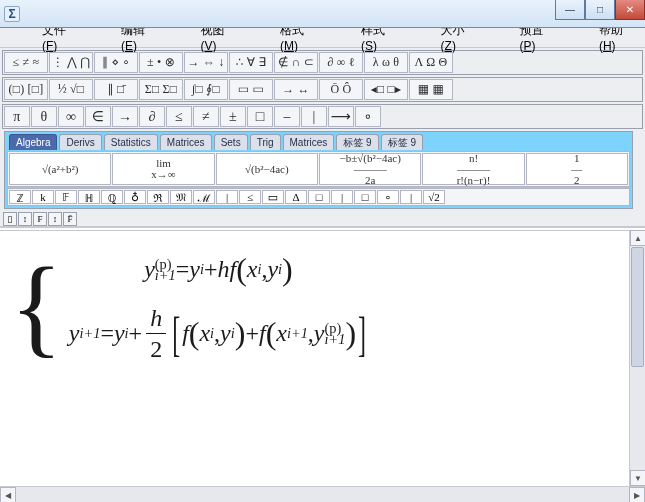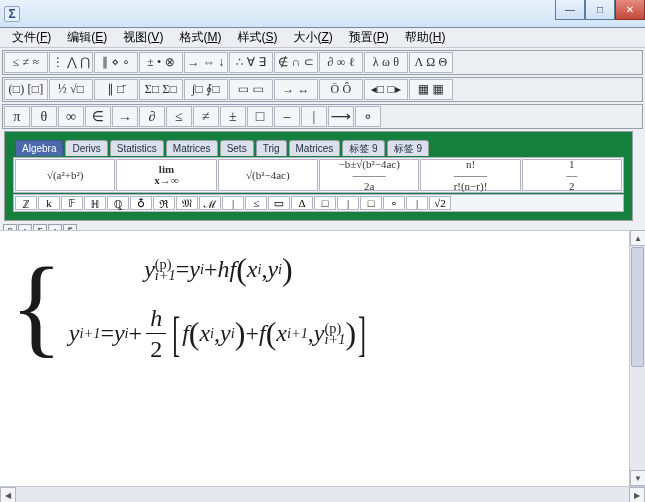--- a/index.html
+++ b/index.html
@@ -56,20 +56,21 @@
     background: #eceef2;
     border-bottom: 1px solid #c6c9d0;
     display: flex;
     align-items: center;
     padding: 0 4px;
     font-size: 12px;
   }
   .menu-item {
     padding: 2px 8px;
     cursor: default;
+    margin-left: 30px;
   }
   .menu-item u { text-decoration: underline; }
 
   
   .toolbars {
     background: #eceef2;
     padding: 2px 2px 0 2px;
   }
   .toolbar-row {
     height: 25px;
@@ -90,22 +91,22 @@
     white-space: nowrap;
     overflow: hidden;
     letter-spacing: 0.2px;
   }
   .toolbar-row.row-c .toolbar-btn { width: 26px; font-size: 14px; }
 
   
   .template-zone {
     border: 1px solid #9a9fae;
     margin: 0 10px 2px 2px;
-    padding: 8px;
-    background: #15803d;
+    padding: 2px;
+    background: #7dd3fc;
   }
   .tabstrip {
     height: 16px;
     display: flex;
     gap: 2px;
     font-size: 10px;
     margin-bottom: 1px;
     padding-left: 2px;
   }
   .tab {
@@ -325,21 +326,21 @@
         <div class="tab">Statistics</div>
         <div class="tab">Matrices</div>
         <div class="tab">Sets</div>
         <div class="tab">Trig</div>
         <div class="tab">Matrices</div>
         <div class="tab">标签 9</div>
         <div class="tab">标签 9</div>
       </div>
     <div class="preset-row" id="presets">
         <div class="preset" style="white-space: pre;">√(a²+b²)</div>
-        <div class="preset" style="white-space: pre; font-weight: bold;">lim
+        <div class="preset" style="white-space: pre;">lim
 x→∞</div>
         <div class="preset" style="white-space: pre;">√(b²−4ac)</div>
         <div class="preset" style="white-space: pre; text-align: center;">−b±√(b²−4ac)
 ———
 2a</div>
         <div class="preset" style="white-space: pre;">n!
 ———
 r!(n−r)!</div>
         <div class="preset" style="white-space: pre;">1
 —

